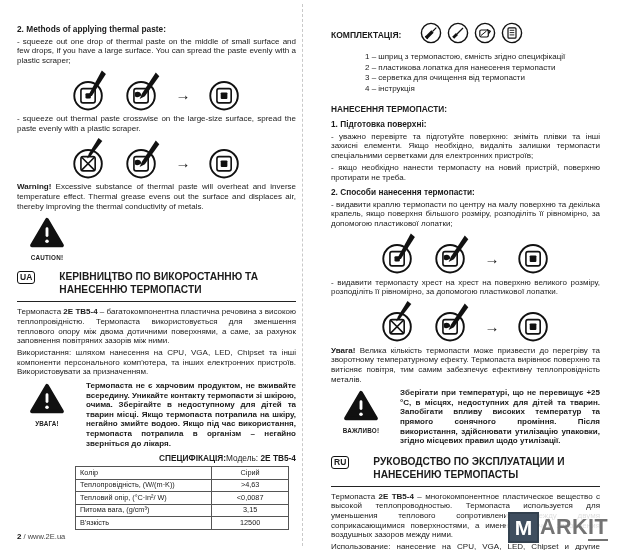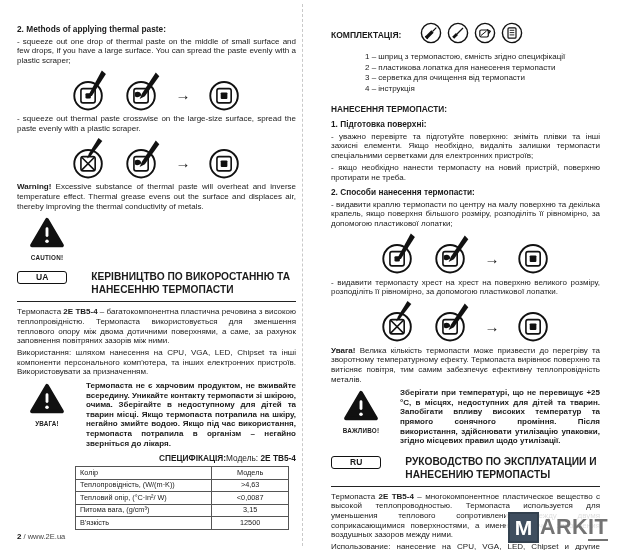--- a/index.html
+++ b/index.html
@@ -20,21 +20,21 @@
   .icon-row { display:flex; align-items:center; justify-content:center; gap:15px; margin:1px 0 2px; }
   .arrow { font-size:15px; font-weight:bold; line-height:1; margin-top:10px; }
   .apply-icon svg { display:block; }
 
   .warn-block { display:flex; gap:9px; margin:4px 0; align-items:flex-start; }
   .warn-figure { flex:0 0 60px; display:flex; flex-direction:column; align-items:center; padding-top:2px; }
   .warn-label { font-size:6.3px; font-weight:bold; margin-top:1px; letter-spacing:0.2px; }
   .warn-text { flex:1; font-size:8px; line-height:9.6px; font-weight:bold; text-align:justify; }
 
   .section-header { display:flex; gap:8px; margin:9px 0 0; align-items:flex-start; }
-  .badge { border:1.5px solid #111; border-radius:3px; font-weight:bold; font-size:8.5px; padding:0 18px; line-height:11px; margin-top:1px; flex:0 0 auto; }
+  .badge { border:1.5px solid #111; border-radius:3px; font-weight:bold; font-size:8.5px; padding:0 2px; line-height:11px; margin-top:1px; flex:0 0 auto; }
   .section-title { font-size:10.2px; font-weight:bold; line-height:1.28; text-transform:uppercase;margin-left:16px; }
   .rule { border:none; border-top:1.8px solid #222; margin:5px 0 5px; }
 
   .spec-row { display:flex; justify-content:flex-end; align-items:baseline; font-size:8.3px; margin:5px 0 3px; }
   .spec-title { font-weight:bold; }
   .spec-model b { font-weight:bold; }
   table.spec-table { border-collapse:collapse; margin-left:58px; width:214px; font-size:7.3px; }
   table.spec-table td { border:1px solid #555; padding:1.5px 4px; line-height:8.5px; }
   td.lbl { width:64%; }
   td.val { text-align:center; }
@@ -161,21 +161,21 @@
 
     <div class="spec-row">
       <span class="spec-title">СПЕЦИФІКАЦІЯ:</span>
       <span class="spec-model"><span>Модель: </span><b>2Е ТВ5-4</b></span>
     </div>
 
     <table class="spec-table">
       <tbody>
         <tr>
             <td class="lbl">Колір</td>
-            <td class="val">Модель</td>
+            <td class="val">Сірий</td>
           </tr>
         <tr>
             <td class="lbl">Теплопровідність, (W/(m·K))</td>
             <td class="val">&gt;4,63</td>
           </tr>
         <tr>
             <td class="lbl">Тепловий опір, (°C·in²/ W)</td>
             <td class="val">&lt;0,0087</td>
           </tr>
         <tr>

